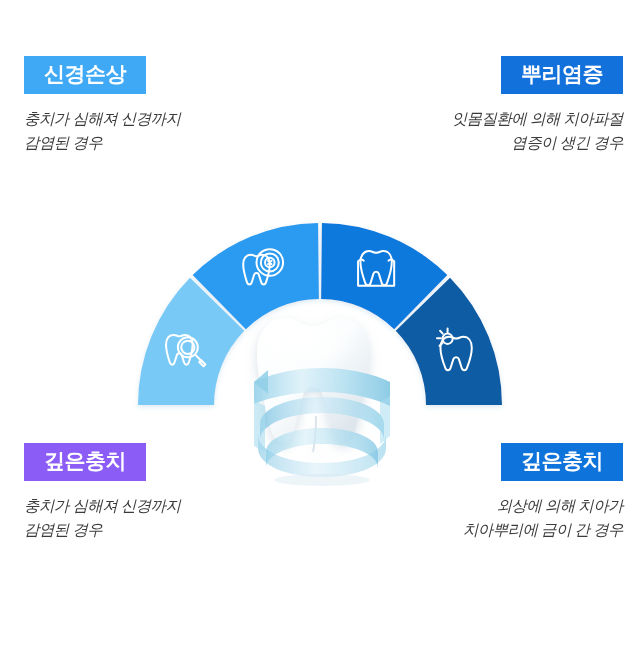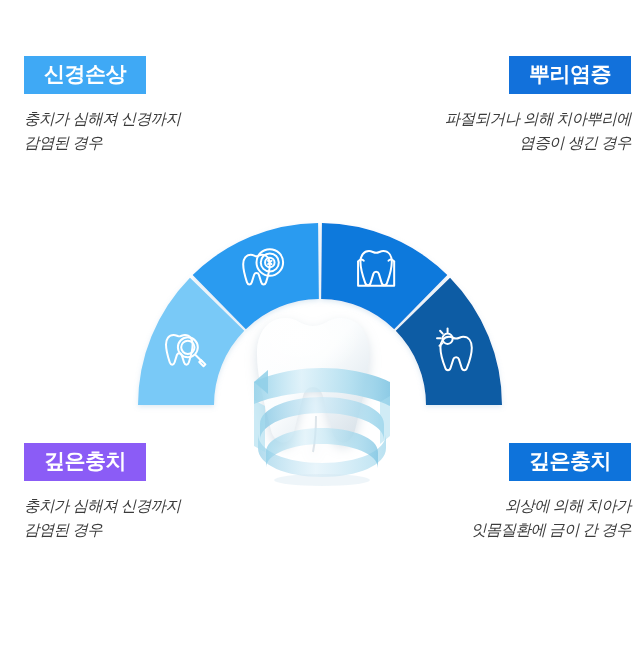--- a/index.html
+++ b/index.html
@@ -40,21 +40,21 @@
     margin-top: 13px;
     color: #3b3b3b;
     font-size: 15.5px;
     line-height: 1.55;
     letter-spacing: -0.6px;
     white-space: pre-line;
     font-style: italic;
   }
 
   .cat.left  { left: 24px;  text-align: left; }
-  .cat.right { right: 16px; text-align: right; }
+  .cat.right { right: 24px; text-align: right; }
   .cat.top    { top: 56px; }
   .cat.bottom { top: 443px; }
 
   
   #arc-wrap {
     position: absolute;
     left: 0;
     top: 0;
     width: 640px;
     height: 657px;
@@ -199,29 +199,29 @@
   </div>
 
   <div class="cat left top">
     <div class="cat-badge" style="background: rgb(63, 169, 245);">신경손상</div>
     <div class="cat-desc">충치가 심해져 신경까지
 감염된 경우</div>
   </div>
 
   <div class="cat right top">
     <div class="cat-badge" style="background: rgb(18, 113, 219);">뿌리염증</div>
-    <div class="cat-desc">파절되거나 의해 치아뿌리에
+    <div class="cat-desc">잇몸질환에 의해 치아파절
 염증이 생긴 경우</div>
   </div>
 
   <div class="cat left bottom">
     <div class="cat-badge" style="background: #8b5cf6;">깊은충치</div>
     <div class="cat-desc">충치가 심해져 신경까지
 감염된 경우</div>
   </div>
 
   <div class="cat right bottom">
     <div class="cat-badge" style="background: rgb(14, 115, 219);">깊은충치</div>
     <div class="cat-desc">외상에 의해 치아가
-잇몸질환에 금이 간 경우</div>
+치아뿌리에 금이 간 경우</div>
   </div>
 
 </div>
 
 </body></html>

